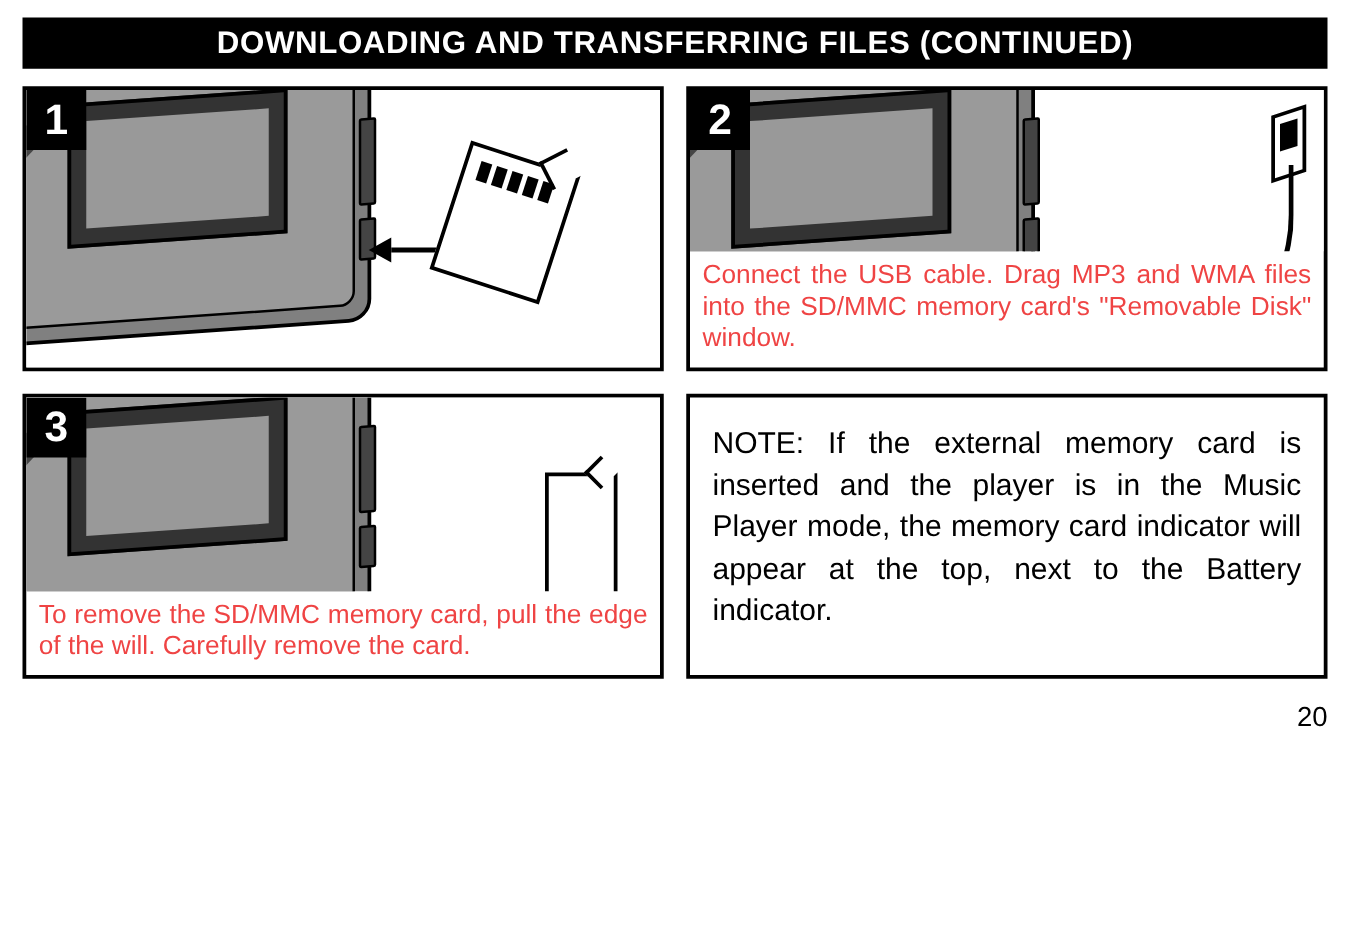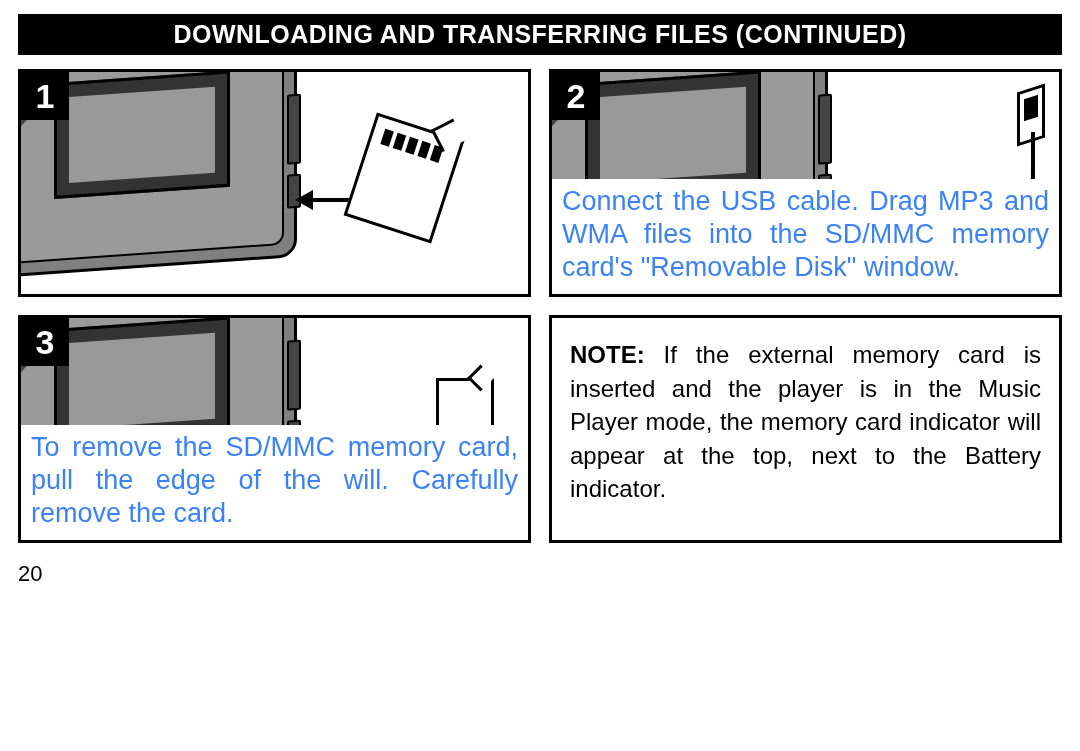--- a/index.html
+++ b/index.html
@@ -2,24 +2,24 @@
 <html><head>
 <meta charset="utf-8">
 <style>
   html,body{margin:0;padding:0;background:#fff;font-family:Arial,Helvetica,sans-serif}
   .page{width:1080px;height:591px;box-sizing:border-box;padding:14px 18px 0 18px;display:flex;flex-direction:column}
   .titlebar{background:#000;color:#fff;font-weight:bold;font-size:25px;text-align:center;padding:6px 0;letter-spacing:.5px}
   .grid{flex:1;display:grid;grid-template-columns:1fr 1fr;grid-template-rows:1fr 1fr;gap:18px;margin-top:14px;margin-bottom:10px}
   .cell{border:3px solid #000;box-sizing:border-box;display:flex;flex-direction:column;overflow:hidden}
   .imgwrap{flex:1 1 auto;position:relative;background:#fff;overflow:hidden}
   .badge{position:absolute;left:0;top:0;background:#000;color:#fff;font-size:34px;font-weight:bold;width:48px;height:48px;display:flex;align-items:center;justify-content:center}
-  .caption{padding:6px 10px 10px 10px;font-size:27px;color:#3b82f6;text-align:justify;line-height:1.22}
+  .caption{padding:6px 10px 10px 10px;font-size:21px;color:#ef4444;text-align:justify;line-height:1.22}
   .notebox{padding:20px 18px 0 18px;font-size:24px;line-height:1.4;text-align:justify;color:#000}
-  .notebox b{font-weight:bold}
-  .pagenum{text-align:left;font-size:22px;padding:8px 0 4px 0}
+  .notebox b{font-weight:normal}
+  .pagenum{text-align:right;font-size:22px;padding:8px 0 4px 0}
 
   
   .device{position:absolute;left:-40px;top:-40px;width:310px;height:230px;background:#808080;border:3px solid #000;border-radius:18px;transform:skewY(-4deg)}
   .device .front{position:absolute;inset:10px;border-radius:12px;background:#9a9a9a;border:2px solid #000}
   .screen{position:absolute;left:70px;top:42px;width:170px;height:110px;background:#333;border:3px solid #000}
   .screen::after{content:"";position:absolute;inset:12px;background:#999}
   .slot{position:absolute;right:-7px;top:70px;width:10px;height:66px;background:#444;border:2px solid #000;border-radius:2px}
   .slot2{position:absolute;right:-7px;top:150px;width:10px;height:30px;background:#444;border:2px solid #000;border-radius:2px}
   .corner{position:absolute;left:20px;top:40px;width:0;height:0;border-top:30px solid transparent;border-bottom:30px solid transparent;border-left:30px solid #000;opacity:.55}
 

